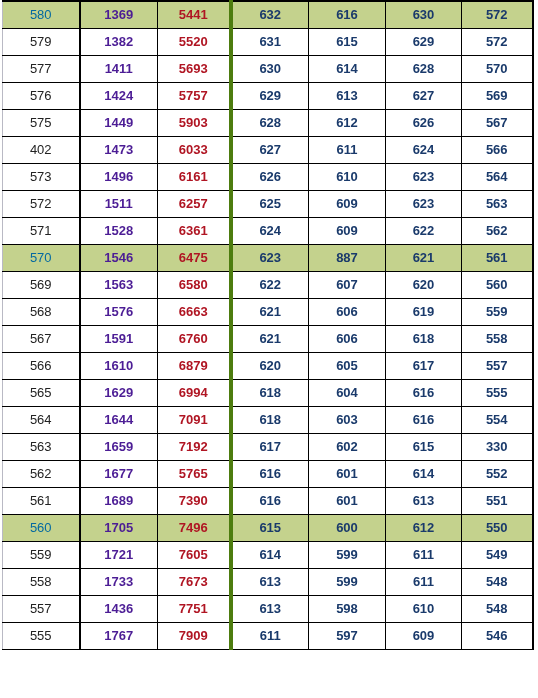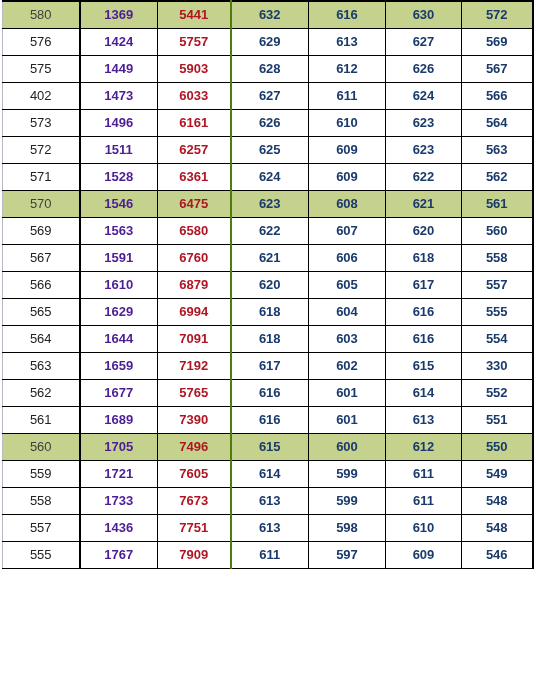--- a/index.html
+++ b/index.html
@@ -63,37 +63,37 @@
   }
   
   table.data-table td.col-teal {
     color: #4c1d95;
     font-weight: bold;
   }
   
   table.data-table td.col-red {
     color: #b01523;
     font-weight: bold;
-    border-right: 2px solid #4d7c0f;
+    border-right: 4px solid #4d7c0f;
   }
   
   table.data-table td.col-navy {
     color: #1a3a6b;
     font-weight: bold;
   }
   table.data-table td.last-col {
     border-right: 2px solid #000000;
   }
 
   
   table.data-table tr.row-highlight td {
     background: #c4d28d;
   }
   table.data-table tr.row-highlight td.col-idx {
-    color: #404040;
+    color: #0369a1;
   }
 </style>
 </head>
 <body>
 
 <div class="table-wrap">
   <table class="data-table">
     <colgroup>
       <col class="c0">
         <col class="c1">
@@ -107,20 +107,38 @@
         <tr class="row-highlight">
           <td class="col-idx">580</td>
           <td class="col-teal">1369</td>
           <td class="col-red">5441</td>
           <td class="col-navy">632</td>
           <td class="col-navy">616</td>
           <td class="col-navy">630</td>
           <td class="col-navy last-col">572</td>
         </tr>
         <tr>
+          <td class="col-idx">579</td>
+          <td class="col-teal">1382</td>
+          <td class="col-red">5520</td>
+          <td class="col-navy">631</td>
+          <td class="col-navy">615</td>
+          <td class="col-navy">629</td>
+          <td class="col-navy last-col">572</td>
+        </tr>
+        <tr>
+          <td class="col-idx">577</td>
+          <td class="col-teal">1411</td>
+          <td class="col-red">5693</td>
+          <td class="col-navy">630</td>
+          <td class="col-navy">614</td>
+          <td class="col-navy">628</td>
+          <td class="col-navy last-col">570</td>
+        </tr>
+        <tr>
           <td class="col-idx">576</td>
           <td class="col-teal">1424</td>
           <td class="col-red">5757</td>
           <td class="col-navy">629</td>
           <td class="col-navy">613</td>
           <td class="col-navy">627</td>
           <td class="col-navy last-col">569</td>
         </tr>
         <tr>
           <td class="col-idx">575</td>
@@ -165,32 +183,41 @@
           <td class="col-navy">624</td>
           <td class="col-navy">609</td>
           <td class="col-navy">622</td>
           <td class="col-navy last-col">562</td>
         </tr>
         <tr class="row-highlight">
           <td class="col-idx">570</td>
           <td class="col-teal">1546</td>
           <td class="col-red">6475</td>
           <td class="col-navy">623</td>
-          <td class="col-navy">608</td>
+          <td class="col-navy">887</td>
           <td class="col-navy">621</td>
           <td class="col-navy last-col">561</td>
         </tr>
         <tr>
           <td class="col-idx">569</td>
           <td class="col-teal">1563</td>
           <td class="col-red">6580</td>
           <td class="col-navy">622</td>
           <td class="col-navy">607</td>
           <td class="col-navy">620</td>
           <td class="col-navy last-col">560</td>
+        </tr>
+        <tr>
+          <td class="col-idx">568</td>
+          <td class="col-teal">1576</td>
+          <td class="col-red">6663</td>
+          <td class="col-navy">621</td>
+          <td class="col-navy">606</td>
+          <td class="col-navy">619</td>
+          <td class="col-navy last-col">559</td>
         </tr>
         <tr>
           <td class="col-idx">567</td>
           <td class="col-teal">1591</td>
           <td class="col-red">6760</td>
           <td class="col-navy">621</td>
           <td class="col-navy">606</td>
           <td class="col-navy">618</td>
           <td class="col-navy last-col">558</td>
         </tr>

